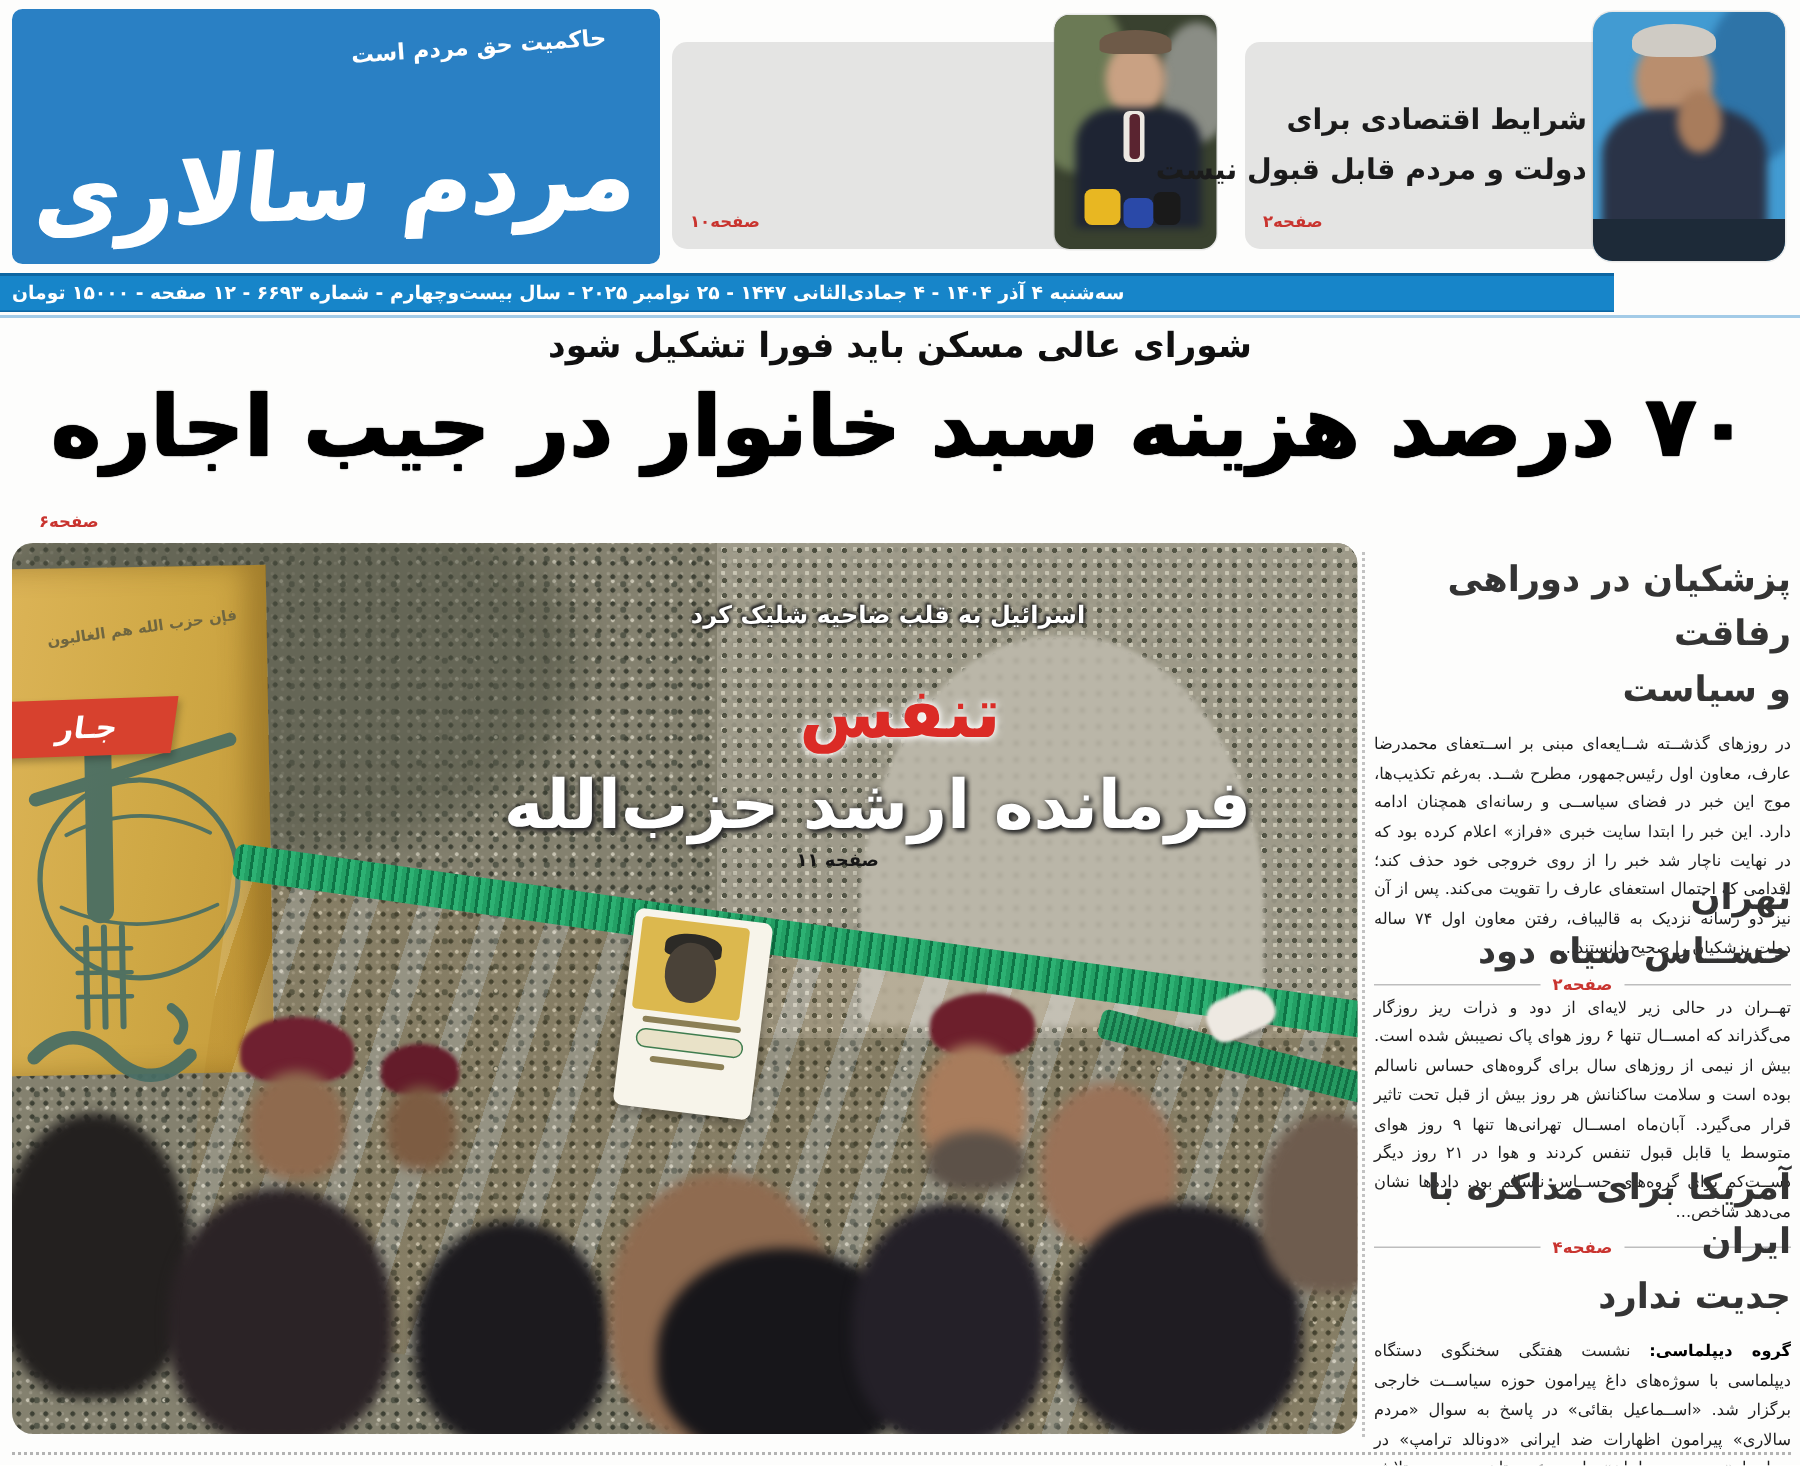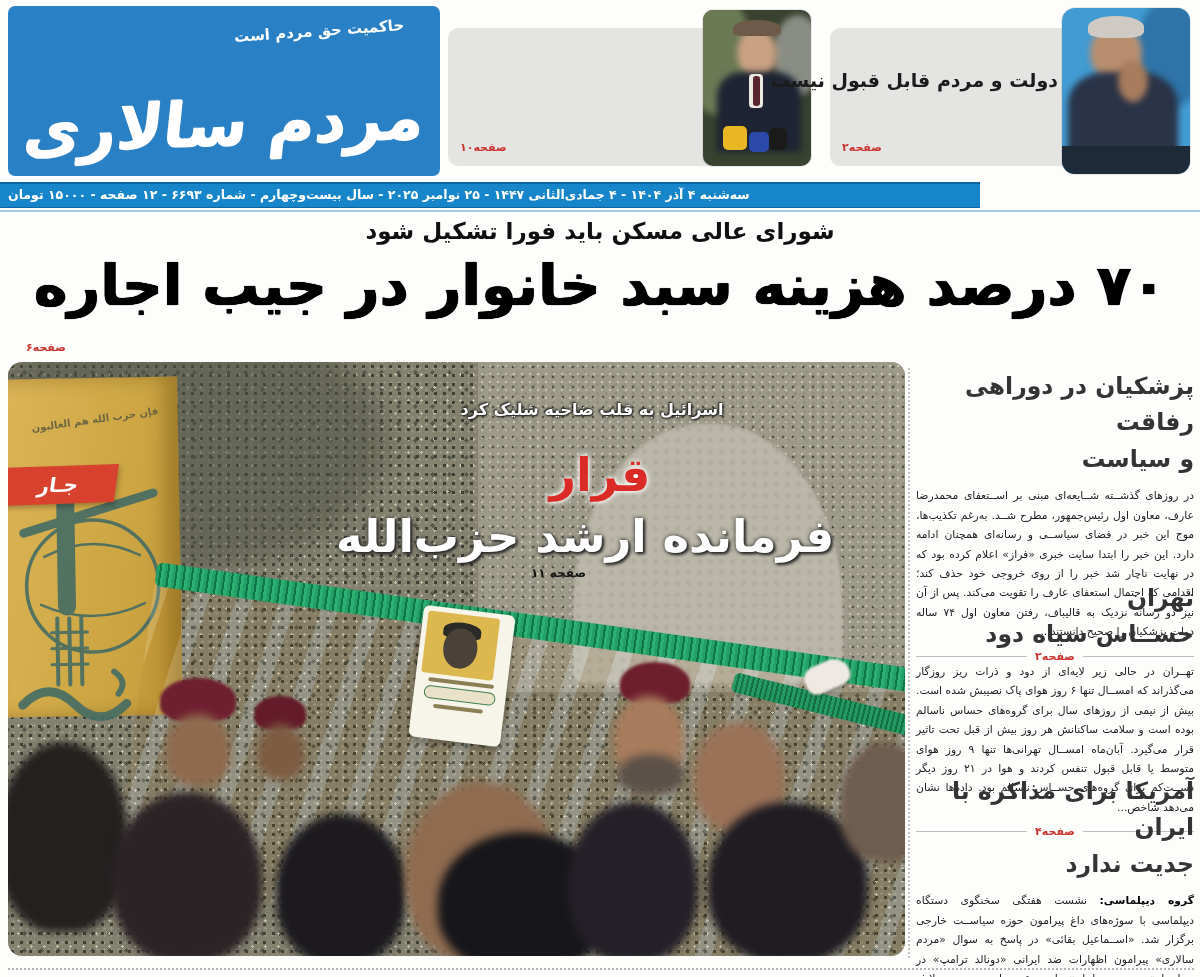--- a/index.html
+++ b/index.html
@@ -26,21 +26,21 @@
   .t2-title{top:36px;right:132px;width:300px;}
   .pageref-red{color:#c9342f;font-size:11px;font-weight:bold;}
   .teaser-page{position:absolute;left:12px;bottom:12px;margin-top:44px;}
   .teaser-photo{overflow:hidden;border-radius:10px;box-shadow:0 0 0 1px rgba(0,0,0,.08);}
   .t1-photo{left:703px;top:10px;width:108px;height:156px;background:#39412f;}
   .t2-photo{left:1062px;top:8px;width:128px;height:166px;background:#429bd2;border-radius:13px;}
   .blob{position:absolute;filter:blur(3px);border-radius:50%;}
   .noblur{filter:none;}
 
   
-  .datebar{left:0;top:182px;width:980px;height:23px;background:#1785c9;
+  .datebar{left:0;top:182px;width:1076px;height:23px;background:#1785c9;
            border-top:2px solid #0d66a2;border-bottom:1px solid #0d66a2;}
   .datebar .dtext{position:absolute;left:8px;top:3px;color:#fff;font-size:12.5px;font-weight:bold;
                   white-space:nowrap;direction:rtl;}
   .datebar-under{left:0;top:210px;width:1200px;height:2px;background:#a3cbe7;}
 
   
   .kicker{left:0;top:218px;width:1200px;text-align:center;font-size:23px;font-weight:bold;color:#101010;}
   .headline{left:0;top:252px;width:1200px;text-align:center;font-size:57px;font-weight:bold;color:#000;
             text-shadow:0 0 1px #000,.6px 0 0 #000,-.6px 0 0 #000;white-space:nowrap;}
   .lead-page{left:26px;top:341px;transform:none;}
@@ -137,20 +137,21 @@
     <div class="blob" style="left:14px;top:62px;width:84px;height:80px;background:#1e2433;border-radius:30% 30% 0 0;"></div>
     <div class="blob noblur" style="left:46px;top:64px;width:14px;height:34px;background:#ece8e2;border-radius:4px;"></div>
     <div class="blob noblur" style="left:50px;top:66px;width:7px;height:30px;background:#5a2430;border-radius:3px;"></div>
     <div class="blob noblur" style="left:20px;top:116px;width:24px;height:24px;background:#e8b722;border-radius:5px;"></div>
     <div class="blob noblur" style="left:46px;top:122px;width:20px;height:20px;background:#2a49a8;border-radius:5px;"></div>
     <div class="blob noblur" style="left:66px;top:118px;width:18px;height:22px;background:#1a1a1a;border-radius:5px;"></div>
   </div>
 
   <div class="abs teaser-box t2-box">
     <div class="teaser-title t2-title fa">
+      <div>شرایط اقتصادی برای</div>
       <div>دولت و مردم قابل قبول نیست</div>
     </div>
     <div class="teaser-page pageref-red fa">صفحه۲</div>
   </div>
   <div class="abs teaser-photo t2-photo">
     <div class="blob" style="left:74px;top:-10px;width:70px;height:110px;background:#2e74a8;"></div>
     <div class="blob" style="left:28px;top:16px;width:52px;height:58px;background:#b98e6e;"></div>
     <div class="blob noblur" style="left:26px;top:8px;width:56px;height:22px;background:#cfcbc4;border-radius:50% 50% 30% 30%;"></div>
     <div class="blob" style="left:6px;top:64px;width:110px;height:90px;background:#2a3347;border-radius:35% 35% 0 0;"></div>
     <div class="blob" style="left:56px;top:52px;width:30px;height:42px;background:#a87c5c;"></div>
@@ -183,21 +184,21 @@
           <path d="M52 182 L52 248 M64 182 L64 248 M76 182 L76 248" stroke-width="4"></path>
           <path d="M46 196 H82 M46 212 H82 M46 228 H82" stroke-width="3"></path>
           <path d="M16 268 q26 -26 52 0 t52 0" stroke-width="9"></path>
           <path d="M108 236 q14 10 4 22" stroke-width="6"></path>
         </g>
       </svg>
     </div>
     <div class="abs watermark fa">جـار</div>
 
     <div class="abs p-kicker fa">اسرائیل به قلب ضاحیه شلیک کرد</div>
-    <div class="abs p-red fa">قرار</div>
+    <div class="abs p-red fa">تنفس</div>
     <div class="abs p-white fa">فرمانده ارشد حزب‌الله</div>
     <div class="abs p-page fa">صفحه ۱۱</div>
 
     <div class="abs coffin">
       <div class="fringe"></div>
       <div class="fringe2"></div>
     </div>
     <div class="abs portrait-card">
       <div class="pc-photo">
         <div class="pc-cap"></div>

